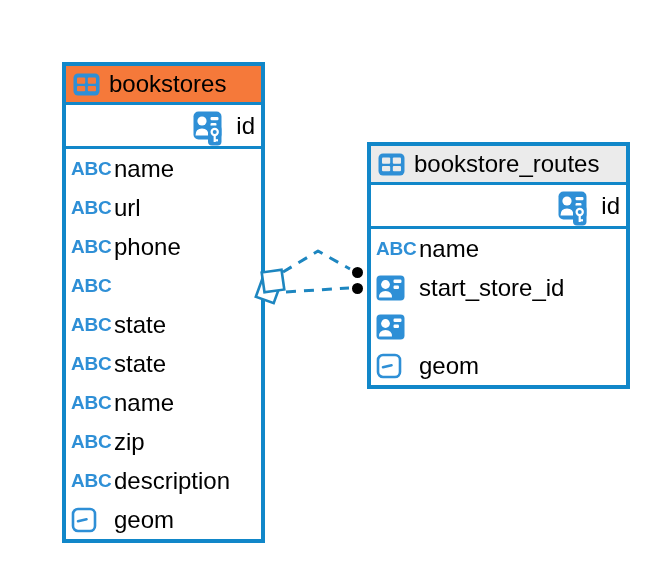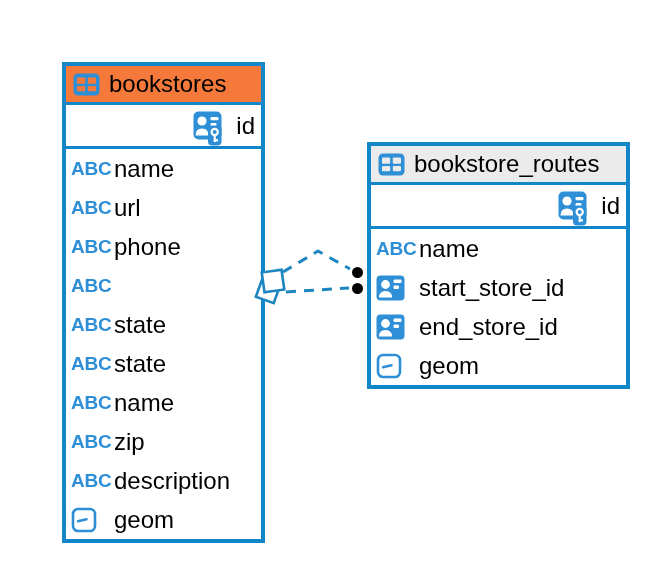--- a/index.html
+++ b/index.html
@@ -205,21 +205,20 @@
       <div class="trow">
         <span class="icon-box">
           <svg width="29" height="26" viewBox="0 0 29 26">
     <rect x="0.5" y="0.5" width="28" height="25" rx="4" fill="var(--icon-blue)"></rect>
     <circle cx="9.5" cy="9.5" r="4.4" fill="#fff"></circle>
     <path d="M3 22.5 q0 -6.5 6.5 -6.5 q6.5 0 6.5 6.5 z" fill="#fff"></path>
     <rect x="17.5" y="4.5" width="8" height="3.4" rx="1.2" fill="#fff"></rect>
     <rect x="17.5" y="10.5" width="5.5" height="3.4" rx="1.2" fill="#fff"></rect>
           </svg>
         </span>
-        <span>end_store_id</span>
       </div>
       <div class="trow">
         <span class="icon-box">
           <svg width="26" height="26" viewBox="0 0 26 26">
     <rect x="2" y="2" width="22" height="22" rx="5" fill="#fff" stroke="var(--icon-blue)" stroke-width="2.6"></rect>
     <line x1="7" y1="14.2" x2="15.5" y2="12.2" stroke="var(--icon-blue)" stroke-width="2.6" stroke-linecap="round"></line>
           </svg>
         </span>
         <span>geom</span>
       </div>

